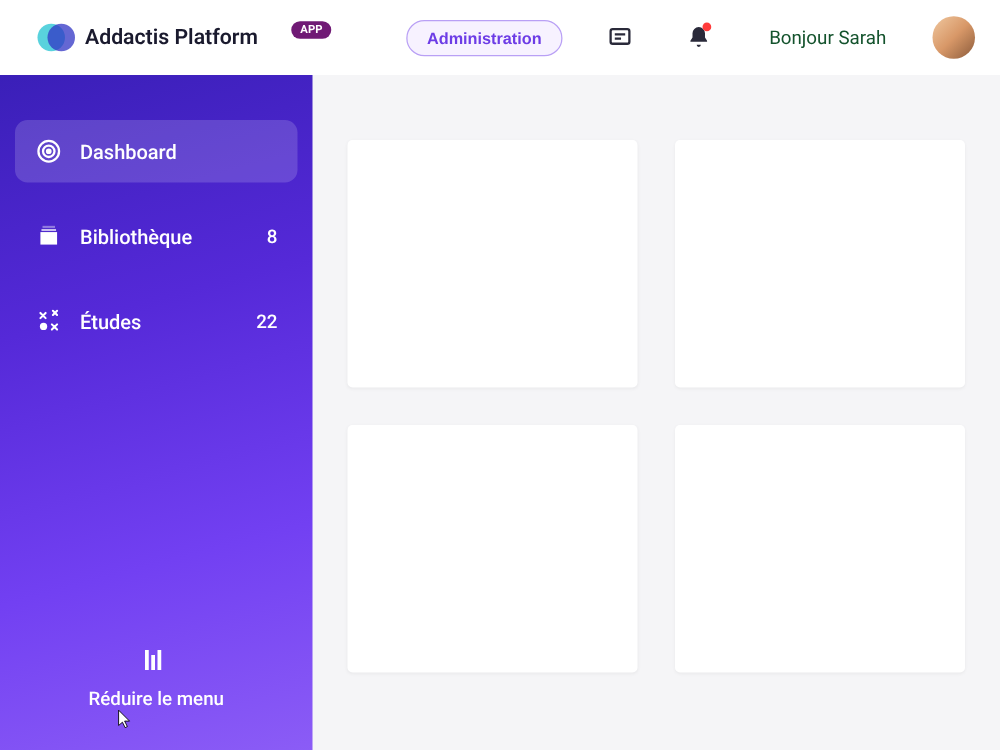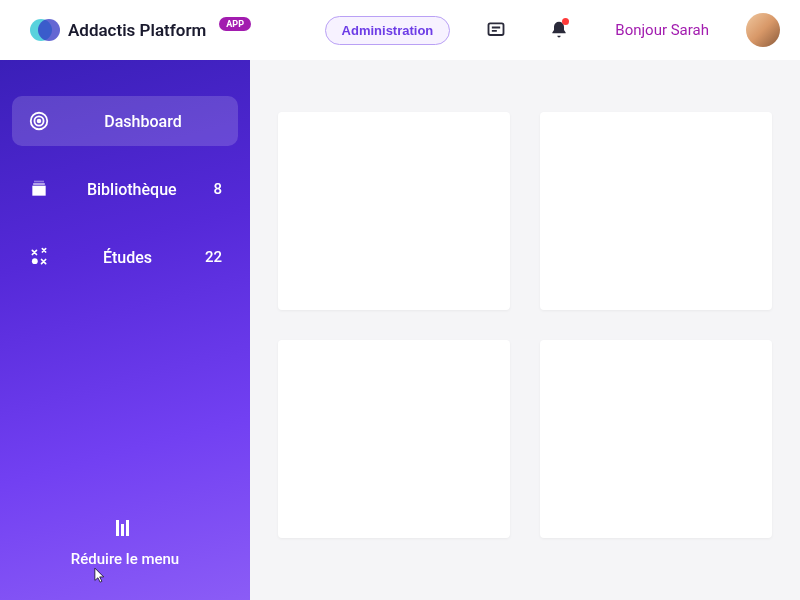--- a/index.html
+++ b/index.html
@@ -18,27 +18,27 @@
   padding: 0 20px 0 30px;
   gap: 29px;
 }
 .logo-wrap { display: flex; align-items: center; gap: 10px; }
 .logo-icon { width: 28px; height: 22px; position: relative; }
 .logo-circle { width: 22px; height: 22px; border-radius: 50%; position: absolute; opacity: 0.75; }
 .logo-c1 { background: #22c3d1; left: 0; }
 .logo-c2 { background: #3034c4; left: 8px; }
 .platform-name { font-size: 17px; font-weight: 600; color: #1a1a2e; }
 .app-badge {
-  background: #a21caf;
+  background: #701a75;
   color: #fff;
   font-size: 9px;
   font-weight: 700;
   padding: 2px 7px;
   border-radius: 9px;
-  margin-left: 3px;
+  margin-left: 17px;
   position: relative;
   top: -6px;
 }
 .spacer { flex: 1; }
 .admin-btn {
   border: 1.5px solid #b9a0f5;
   color: #6d3de6;
   background: #f7f2ff;
   font-size: 13px;
   font-weight: 700;
@@ -54,32 +54,31 @@
   margin: 0 6px;
   position: relative;
 }
 .notif-dot {
   position: absolute; top: -1px; right: 1px;
   width: 7px; height: 7px; border-radius: 50%;
   background: #ff3a3a;
 }
 .greeting {
   font-size: 15px;
-  color: #a21caf;
+  color: #14532d;
   margin: 0 8px 0 10px;
 }
 .avatar {
   width: 34px; height: 34px; border-radius: 50%;
   background: linear-gradient(135deg, #f0c8a0 0%, #d89868 50%, #8a5a3a 100%);
   overflow: hidden;
 }
 .body-wrap {
   display: flex;
   height: 540px;
-  text-align: center;
 }
 .sidebar {
   width: 250px;
   background: linear-gradient(165deg, #3a1fb8 0%, #5529d8 35%, #7240f2 70%, #8b5cf6 100%);
   padding: 36px 12px 20px 12px;
   display: flex;
   flex-direction: column;
   color: #fff;
 }
 .nav-item {

